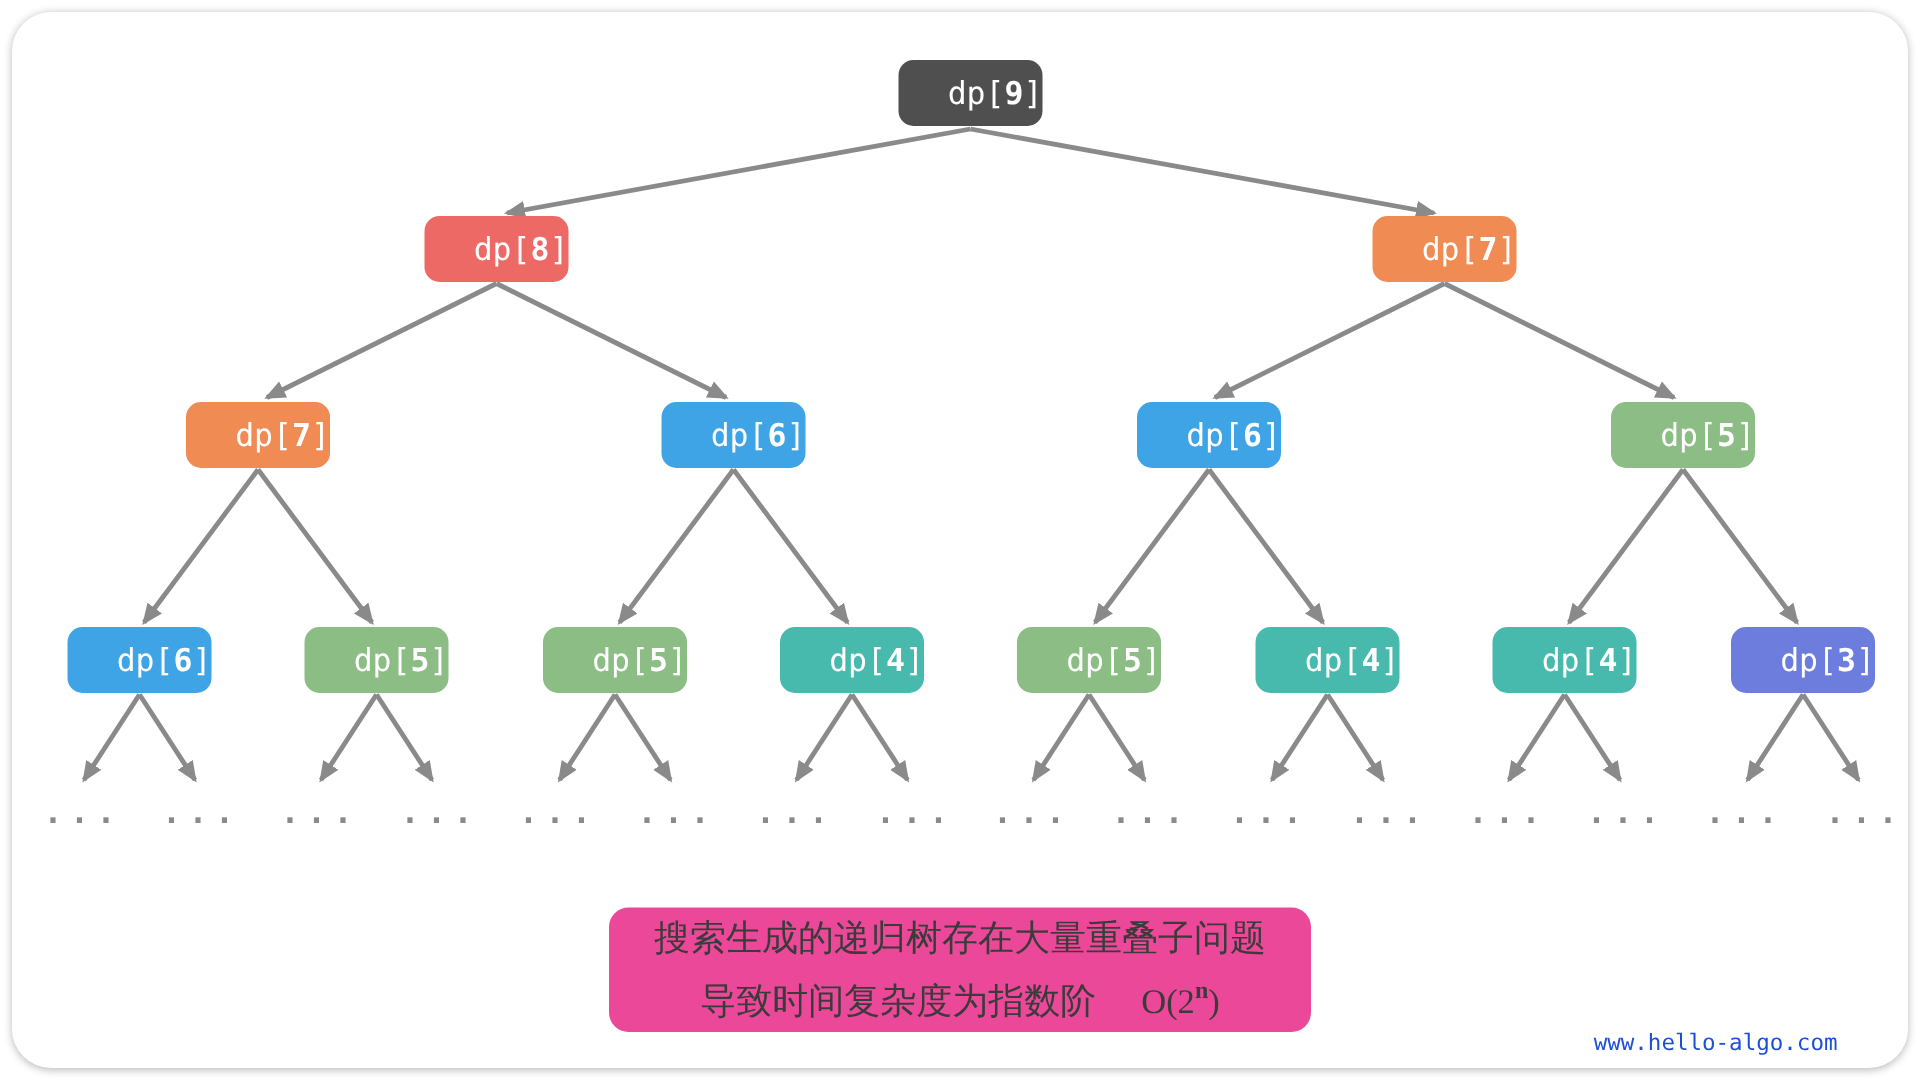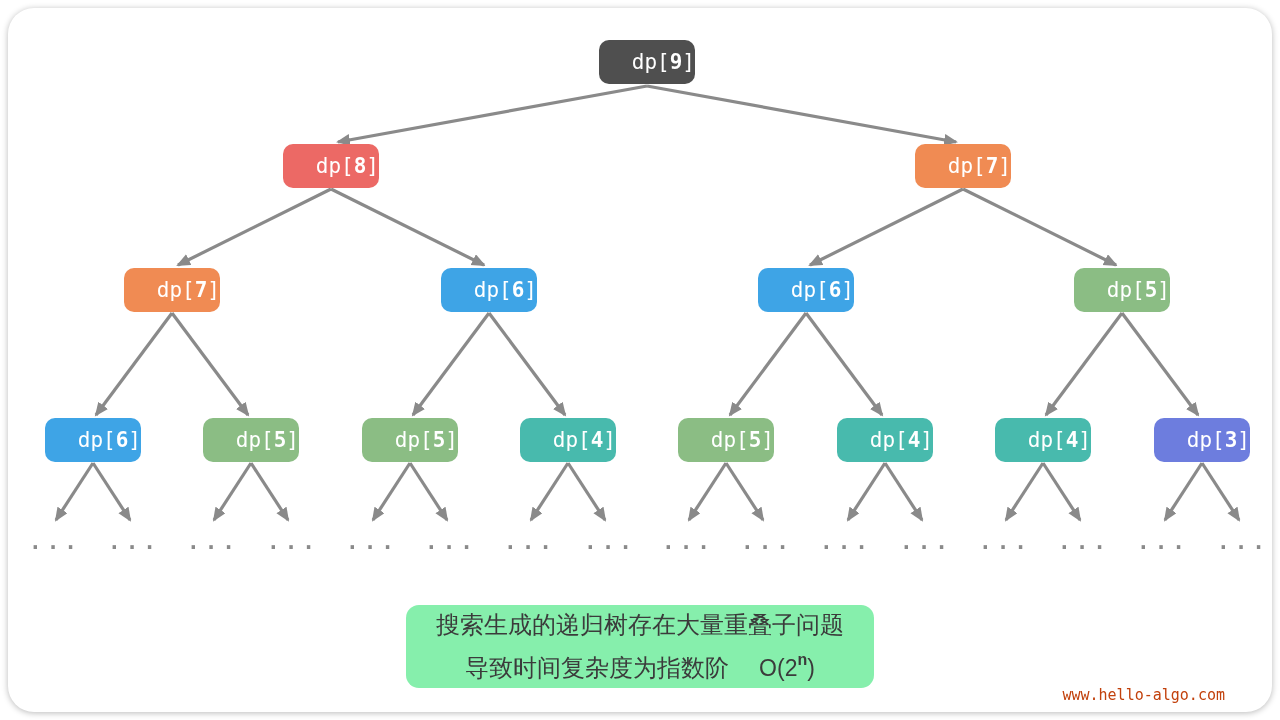--- a/index.html
+++ b/index.html
@@ -19,30 +19,30 @@
   }
   .node .num { font-weight: 700; }
   .ellipsis {
     position: absolute; transform: translate(-50%, -62%);
     color: #8a8a8a; font-family: "DejaVu Sans Mono", monospace;
     font-weight: 700; font-size: 21px; letter-spacing: 5px; padding-left: 5px;
     line-height: 1;
   }
   .caption {
     position: absolute; left: 50%; top: 597px; transform: translateX(-50%);
-    width: 468px; height: 83px; background: #86efac; border-radius: 13px;
+    width: 468px; height: 83px; background: #ec4899; border-radius: 13px;
     display: flex; flex-direction: column; align-items: center; justify-content: center;
     color: #3b3b3b; font-size: 24px; line-height: 37px; white-space: nowrap;
   }
   .caption .line2 { display: flex; align-items: baseline; gap: 20px; }
-  .formula { font-family: Liberation Sans, sans-serif; font-size: 23px; margin-left: 10px; }
+  .formula { font-family: Liberation Serif, serif; font-size: 23px; margin-left: 10px; }
   .formula sup { font-weight: 700; font-size: 16px; position: relative; top: -2px; }
   .watermark {
     position: absolute; right: 47px; top: 678px;
-    color: #c2410c; font-family: "DejaVu Sans Mono", monospace; font-size: 15px;
+    color: #1d4ed8; font-family: "DejaVu Sans Mono", monospace; font-size: 15px;
   }
 </style>
 </head>
 <body>
 
 <div class="stage">
   <div class="card">
 
     <svg class="edges" width="1280" height="720" viewBox="0 0 1280 720">
       <defs>

